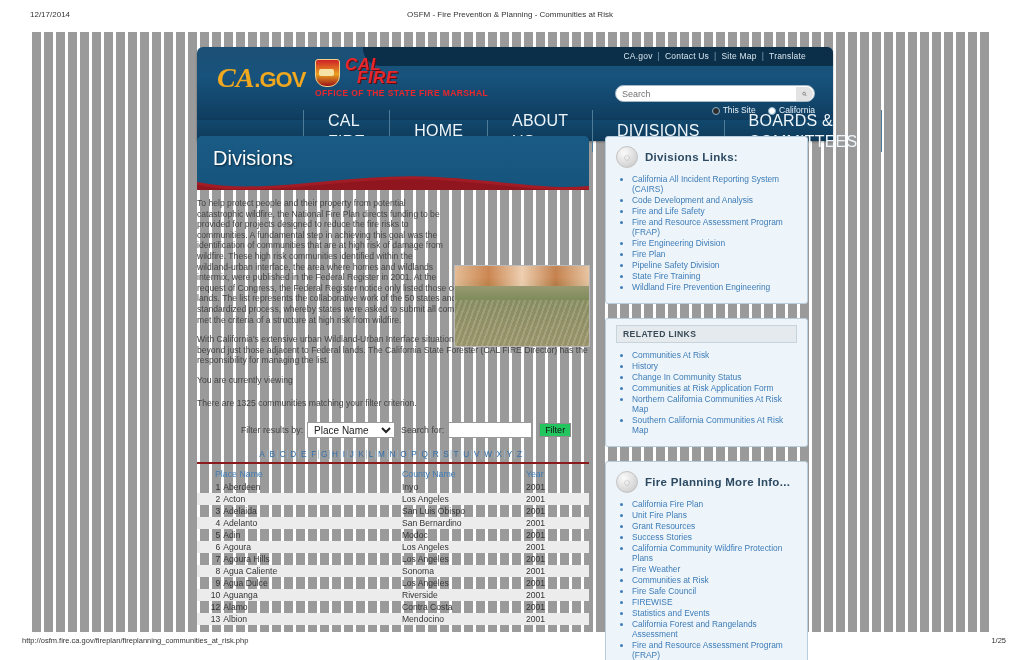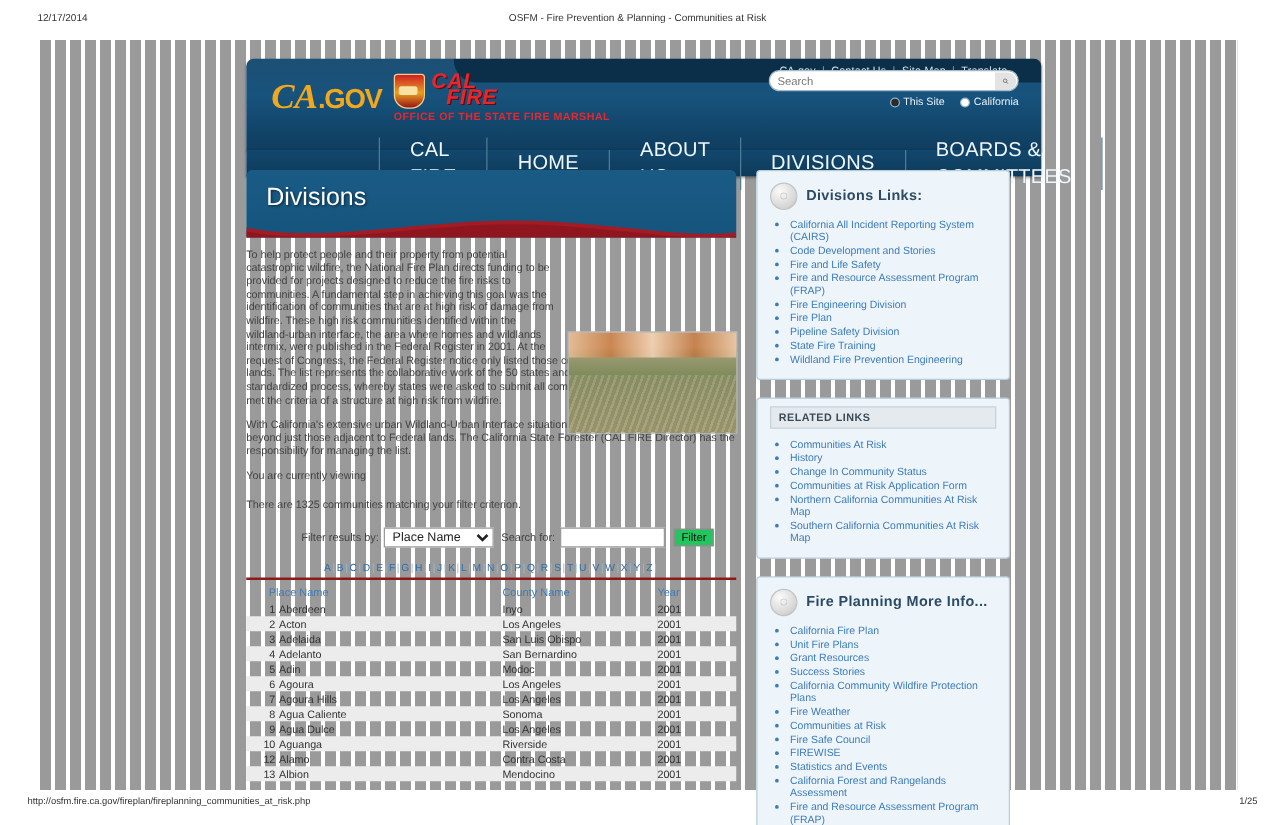--- a/index.html
+++ b/index.html
@@ -95,21 +95,21 @@
     line-height: 13px; letter-spacing: .5px;
     text-shadow: 1px 1px 0 #5e0b0d;
   }
   .cf-text .l2 { display: block; margin-left: 12px; }
   .cf-sub {
     position: absolute; left: 0; top: 29px;
     color: #e8272d; font-size: 8.5px; font-weight: bold;
     letter-spacing: .4px;
   }
 
-  .search-wrap { position: absolute; right: 18px; top: 9px; width: 200px; }
+  .search-wrap { position: absolute; right: 18px; top: 38px; width: 200px; }
   .search-box {
     display: flex; align-items: center;
     background: #fff; border: 1px solid #a5b9c6;
     border-radius: 9px; height: 15px; padding: 0 1px 0 6px;
   }
   .search-box input {
     border: 0; outline: 0; flex: 1; font-size: 9px;
     font-family: "Liberation Sans", sans-serif; color: #555;
     height: 13px; padding: 0; background: transparent;
   }
@@ -498,21 +498,21 @@
 
     <div class="rightcol">
 
       <div class="panel">
         <div class="panel-head">
           <span class="swirl">◌</span>
           <h3>Divisions Links:</h3>
         </div>
         <ul id="divisions-list">
             <li><a>California All Incident Reporting System (CAIRS)</a></li>
-            <li><a>Code Development and Stories</a></li>
+            <li><a>Code Development and Analysis</a></li>
             <li><a>Fire and Life Safety</a></li>
             <li><a>Fire and Resource Assessment Program (FRAP)</a></li>
             <li><a>Fire Engineering Division</a></li>
             <li><a>Fire Plan</a></li>
             <li><a>Pipeline Safety Division</a></li>
             <li><a>State Fire Training</a></li>
             <li><a>Wildland Fire Prevention Engineering</a></li>
           </ul>
       </div>
 

